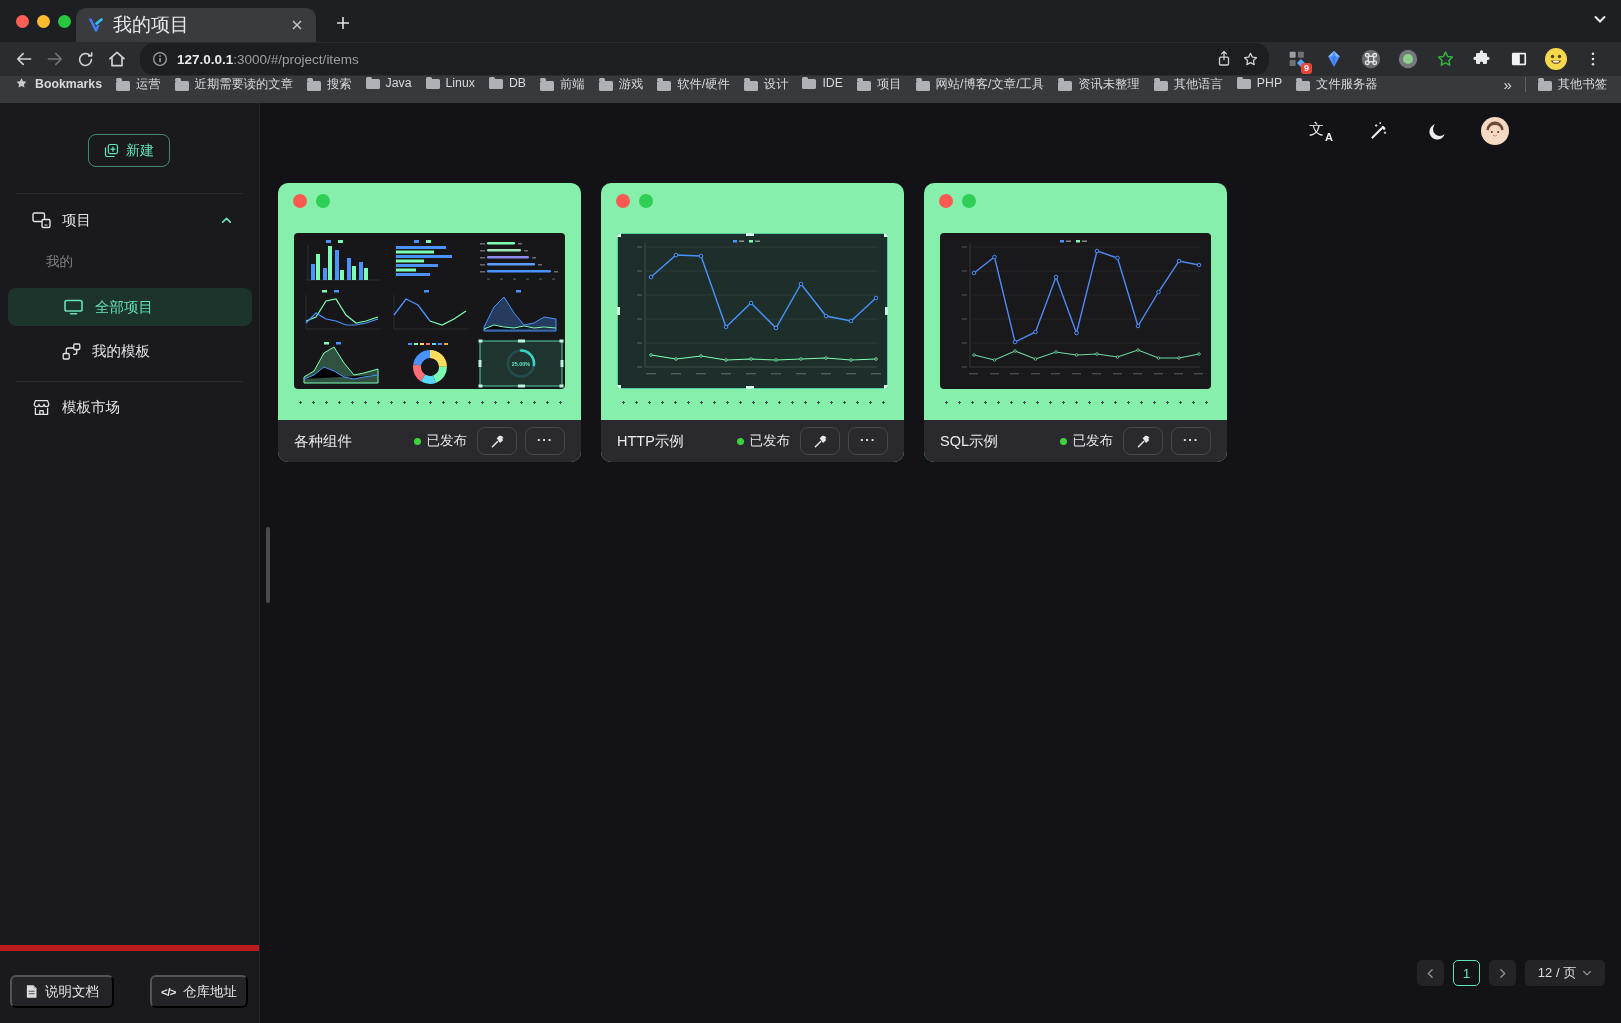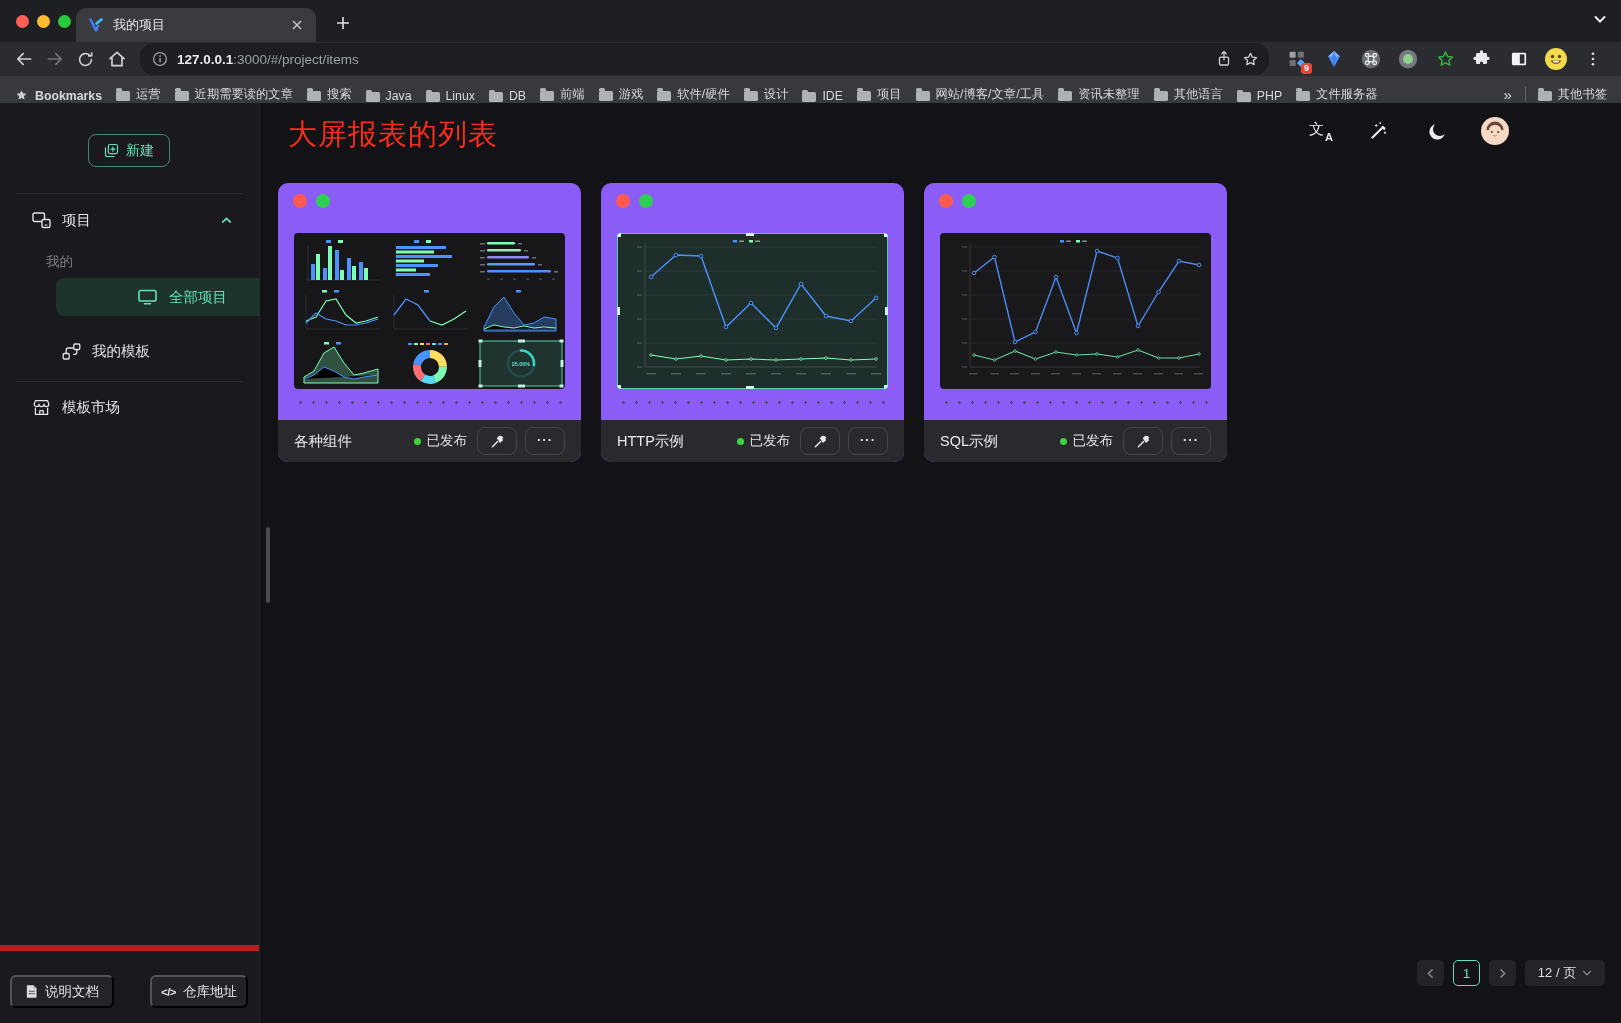--- a/index.html
+++ b/index.html
@@ -6,36 +6,36 @@
   html,body { width:1621px; height:1023px; }
   body { font-family:"Liberation Sans", sans-serif; background:#131317; overflow:hidden; position:relative; color:#e6e6e9; }
   svg { display:block; }
 
   
   .titlebar { height:42px; background:#1e1f22; display:flex; align-items:flex-end; position:relative; }
   .traffic { position:absolute; left:16px; top:15px; display:flex; gap:8px; }
   .tl { width:13px; height:13px; border-radius:50%; }
   .tl.r{background:#ff5f57}.tl.y{background:#febc2e}.tl.g{background:#28c840}
   .tab { margin-left:76px; width:240px; height:34px; background:#3a3b3f; border-radius:10px 10px 0 0; display:flex; align-items:center; padding:0 10px 0 12px; }
-  .tab-title { color:#e4e6e9; font-size:13px; margin-left:9px; flex:1; white-space:nowrap; overflow:hidden; }
+  .tab-title { color:#e4e6e9; font-size:19px; margin-left:9px; flex:1; white-space:nowrap; overflow:hidden; }
   .tab-x { color:#c7c9cc; width:18px; height:18px; display:flex; align-items:center; justify-content:center; border-radius:4px; }
   .newtab { margin-left:14px; margin-bottom:6px; width:26px; height:26px; display:flex; align-items:center; justify-content:center; border-radius:50%; }
   .tabsearch { position:absolute; right:14px; top:12px; }
 
   .toolbar { height:34px; background:#2b2c2f; display:flex; align-items:center; padding:0 10px; gap:4px; }
   .nav-ic { width:27px; height:27px; display:flex; align-items:center; justify-content:center; border-radius:50%; flex-shrink:0; }
   .omnibox { flex:1; height:32px; background:#1d1e21; border-radius:14px; display:flex; align-items:center; padding:0 5px 0 12px; margin:0 6px; min-width:0; }
   .url { font-size:13.5px; color:#9aa0a6; margin-left:9px; white-space:nowrap; }
   .url b { color:#e8eaed; font-weight:bold; }
   .omni-spacer { flex:1; }
   .exts { display:flex; align-items:center; gap:13px; margin:0 6px; flex-shrink:0; }
   .ext { width:24px; height:24px; position:relative; display:flex; align-items:center; justify-content:center; }
   .badge9 { position:absolute; right:-3px; bottom:-3px; background:#e9443a; color:#fff; font-size:9px; line-height:11px; padding:0 3px; border-radius:3px; font-weight:bold; }
 
-  .bookmarksbar { height:27px; background:#38393c; display:flex; align-items:flex-end; padding:0 14px; gap:14px; font-size:12.3px; color:#d7d9dc; overflow:hidden; }
+  .bookmarksbar { height:27px; background:#38393c; display:flex; align-items:flex-start; padding:0 14px; gap:14px; font-size:12.3px; color:#d7d9dc; overflow:hidden; }
   .bm { display:flex; align-items:center; gap:6px; flex-shrink:0; white-space:nowrap; }
   .fold { position:relative; width:14px; height:10px; background:#aeb1b6; border-radius:1.5px; margin-top:2px; flex-shrink:0; }
   .fold::before { content:""; position:absolute; top:-2.5px; left:0; width:6px; height:3px; background:#aeb1b6; border-radius:1.5px 1.5px 0 0; }
   .bm-sep { width:1px; height:15px; background:#5f6164; flex-shrink:0; }
   .bm-right { margin-left:auto; display:flex; align-items:center; gap:12px; flex-shrink:0; }
   .ovf { font-size:15px; color:#d7d9dc; letter-spacing:1px; }
 
   
   .app { position:absolute; top:103px; left:0; width:1621px; height:920px; display:flex; }
   .sidebar { width:260px; background:#1a1a1e; border-right:1px solid #242428; position:relative; flex-shrink:0; }
@@ -51,21 +51,21 @@
   .side-btn { position:absolute; top:24px; height:33px; background:#242428; border-radius:6px; color:#e3e3e6; font-size:13.5px; display:flex; align-items:center; justify-content:center; gap:7px; }
 
   .page-title { position:absolute; left:28px; top:12px; font-size:29px; font-weight:500; color:#fa2c1c; letter-spacing:1px; }
   .header-icons { position:absolute; right:112px; top:14px; display:flex; align-items:center; gap:30px; height:28px; }
   .hic { width:28px; height:28px; display:flex; align-items:center; justify-content:center; }
   .tr-wrap { position:relative; width:24px; height:22px; color:#ececef; }
   .tr-cn { position:absolute; left:0; top:0; font-size:15px; }
   .tr-a { position:absolute; right:0; bottom:-1px; font-size:11px; font-weight:bold; }
 
   .cards { position:absolute; left:18px; top:80px; display:flex; gap:20px; }
-  .card { width:303px; height:279px; background:#8b5cf6; border-radius:10px; position:relative; }
+  .card { width:303px; height:279px; background:#86efac; border-radius:10px; position:relative; }
   .cdot { position:absolute; top:11px; width:14px; height:14px; border-radius:50%; }
   .cdot.red{ left:15px; background:#ff5a52; } .cdot.grn{ left:38px; background:#2fce54; }
   .thumb { position:absolute; left:16px; right:16px; top:50px; height:156px; background:#17171a; border-radius:4px; overflow:hidden; }
   .dotline { position:absolute; left:16px; right:16px; top:218px; height:3px;
              background:radial-gradient(circle, #47474c 1.2px, transparent 1.4px); background-size:13px 3px; background-repeat:repeat-x; }
   .card-footer { position:absolute; left:0; right:0; bottom:0; height:42px; background:#2a2a2e; border-radius:0 0 10px 10px; display:flex; align-items:center; padding:0 16px; }
   .card-title { font-size:14.5px; color:#ebebee; }
   .status { margin-left:auto; display:flex; align-items:center; gap:6px; margin-right:10px; }
   .status-dot { width:7px; height:7px; border-radius:50%; background:#3ed33e; }
   .status-txt { font-size:13.5px; color:#e3e3e6; }
@@ -338,21 +338,21 @@
       <span>项目</span>
       <span style="margin-left:auto; margin-right:26px;">
         <svg width="13" height="13" viewBox="0 0 12 12">
             <path d="M2.5 7.5 L6 4 L9.5 7.5" stroke="#63e2b7" stroke-width="1.6" fill="none" stroke-linecap="round" stroke-linejoin="round"></path>
           </svg>
       </span>
     </div>
 
     <div class="grp" style="top:150px;">我的</div>
 
-    <div class="sel-pill" style="top:175px; padding-left:82px;margin-left:48px;">
+    <div class="sel-pill" style="top:185px; padding-left:56px;">
       <span class="ic" style="margin-right:12px; display:flex;">
         <svg width="19" height="16" viewBox="0 0 19 16">
             <rect x="1" y="1.5" width="17" height="10.5" rx="1.8" stroke="#63e2b7" stroke-width="1.6" fill="none"></rect>
             <path d="M6.5 14.8 h6" stroke="#63e2b7" stroke-width="1.6" stroke-linecap="round"></path>
           </svg>
       </span>
       <span>全部项目</span>
     </div>
 
     <div class="srow" style="top:229px; height:38px; padding-left:62px;">
@@ -389,21 +389,20 @@
         <span>说明文档</span>
       </button>
       <button class="side-btn" style="left:150px; width:98px;">
         <span style="font-size:11.5px; font-weight:bold; letter-spacing:-.5px;">&lt;/&gt;</span>
         <span>仓库地址</span>
       </button>
     </div>
   </div>
 
   <div class="main">
-    <div class="page-title">大屏报表的列表</div>
 
     <div class="header-icons">
       <div class="hic">
         <span class="tr-wrap">
             <span class="tr-cn">文</span>
             <span class="tr-a">A</span>
           </span>
       </div>
       <div class="hic">
         <svg width="22" height="22" viewBox="0 0 22 22">

